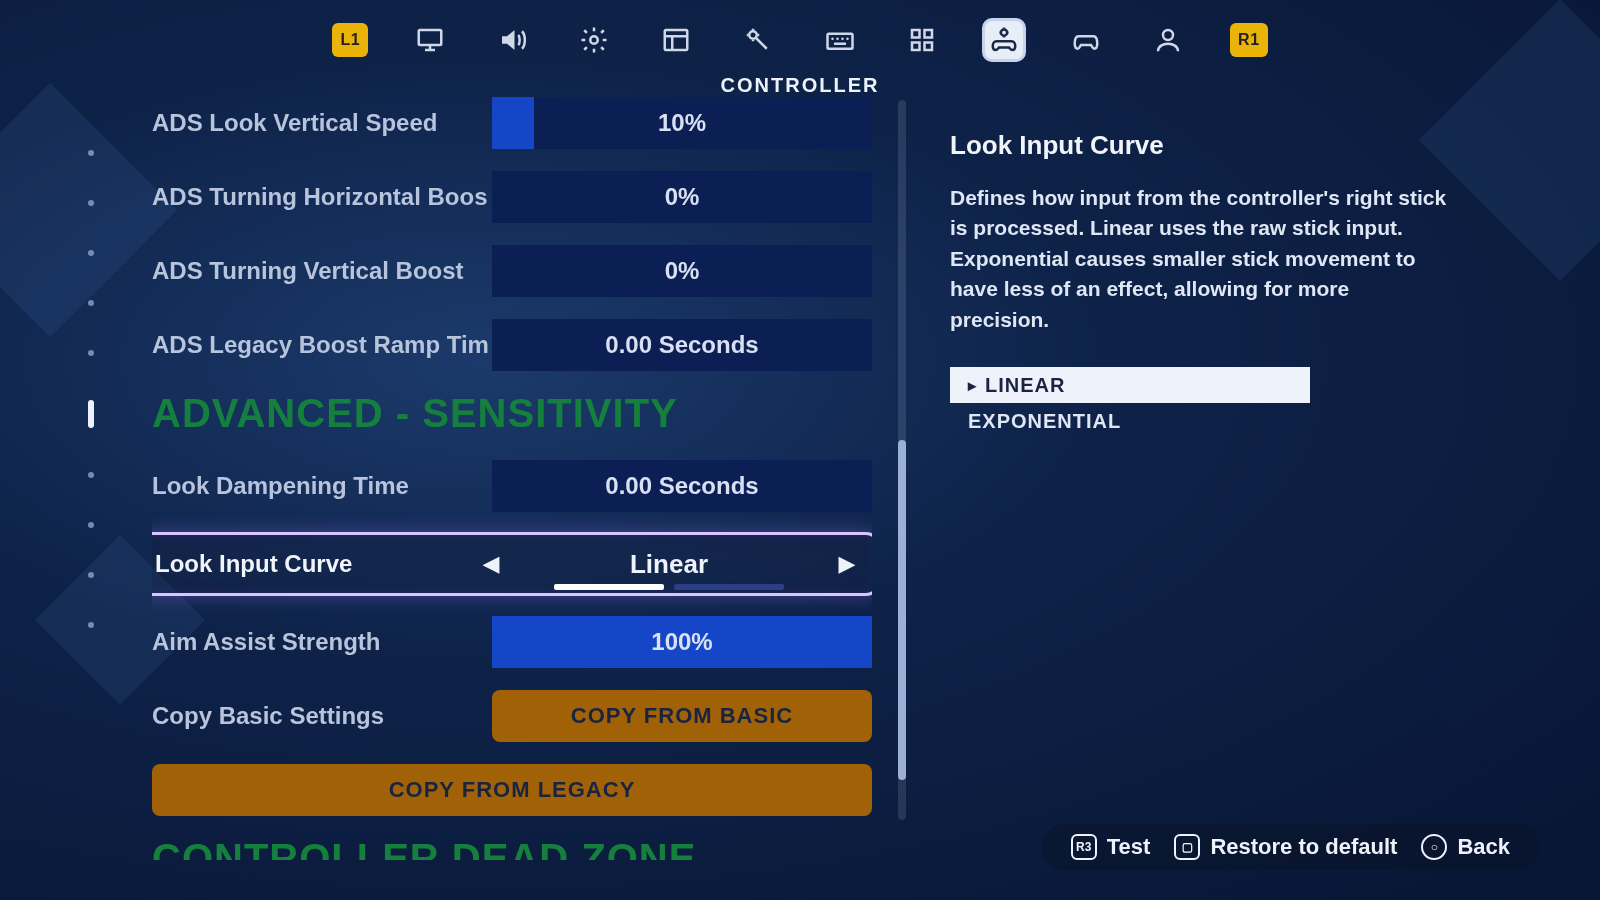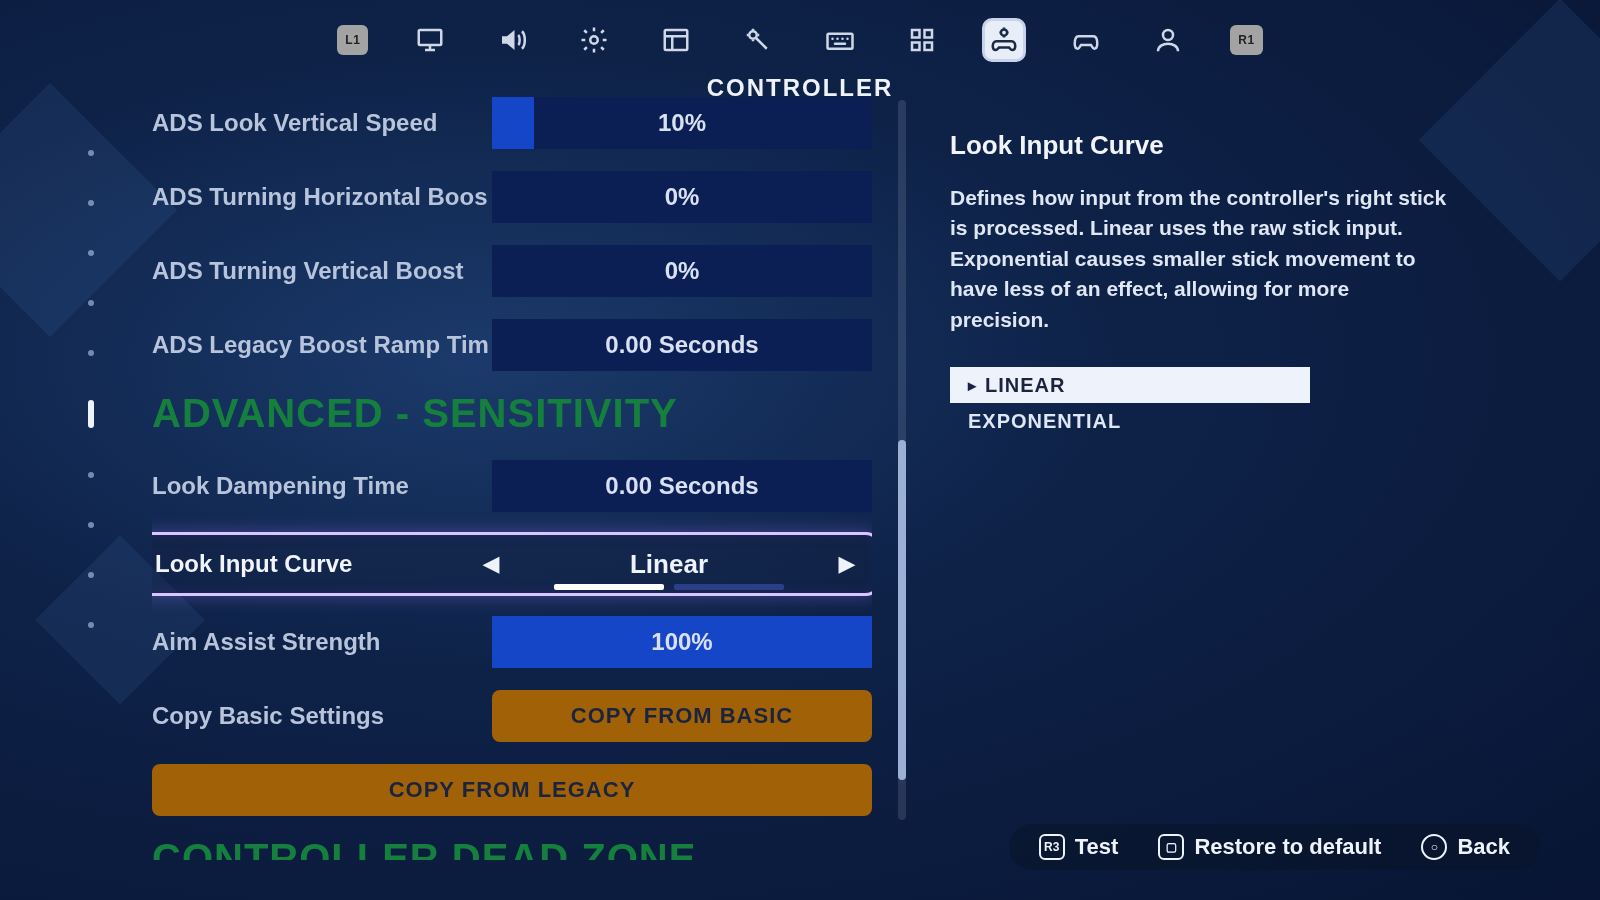--- a/index.html
+++ b/index.html
@@ -15,34 +15,34 @@
   .s2{ width:120px;height:120px; top:560px; left:60px;}
   .s3{ width:200px;height:200px; top:40px; right:-60px;}
   .s4{ width:140px;height:140px; top:620px; right:20px; opacity:.08;}
 
   
   .tabbar {
     position: absolute; top: 18px; left: 0; right: 0;
     display: flex; justify-content: center; align-items: center; gap: 40px;
   }
   .bumper {
-    background: #a3a3a3; color: #222; font-weight: 900; font-size: 12px;
+    background: #eab308; color: #222; font-weight: 900; font-size: 16px;
     padding: 8px 8px; border-radius: 6px; letter-spacing: .5px;
   }
   .tabicons { display:flex; gap: 38px; align-items:center; }
   .tabicon {
     width: 44px; height: 44px; display:flex; align-items:center; justify-content:center;
     color: #d0d8e8; border-radius: 10px;
   }
   .tabicon svg { width: 30px; height: 30px; stroke: currentColor; fill: none; stroke-width: 2; }
   .tabicon.active { background: #e8eef8; color: #1a2a45; border: 3px solid #c8d2ea; }
   .tabicon.active svg { stroke: #1a2a45; }
   .tab-caption {
     position:absolute; top: 74px; left:0; right:0; text-align:center;
-    font-weight:900; letter-spacing:2px; font-size:24px; color:#eef2fb;
+    font-weight:900; letter-spacing:2px; font-size:20px; color:#eef2fb;
   }
 
   
   .rail { position:absolute; left: 88px; top: 150px; display:flex; flex-direction:column; gap: 44px; }
   .rail .dot { width:6px; height:6px; background:#9fb3d8; border-radius:50%; opacity:.7;}
   .rail .bar { width:6px; height:28px; background:#eef2fb; border-radius:3px; }
 
   
   .main {
     position:absolute; left: 152px; top: 95px; width: 720px; bottom: 40px;
@@ -112,21 +112,21 @@
     font-size:20px; font-weight:900; letter-spacing:1px; width:360px;
   }
   .options .opt .caret { margin-right:8px; font-size:16px;}
   .options .opt.active { background:#eef2fb; color:#1a2440; }
   .options .opt.inactive { color:#dfe6f4; }
 
   
   .footer {
     position:absolute; right: 60px; bottom: 30px;
     background: rgba(10,20,40,.55); border-radius: 30px; padding: 10px 30px;
-    display:flex; gap:40px; align-items:center;
+    display:flex; gap:24px; align-items:center;
   }
   .fbtn { display:flex; align-items:center; gap:10px; font-size:22px; font-weight:800; color:#eef2fb;}
   .glyph {
     width:26px; height:26px; border:2.5px solid #eef2fb; border-radius:6px;
     display:flex; align-items:center; justify-content:center; font-size:12px;
   }
   .glyph.circle{ border-radius:50%; }
 </style>
 </head>
 <body>

